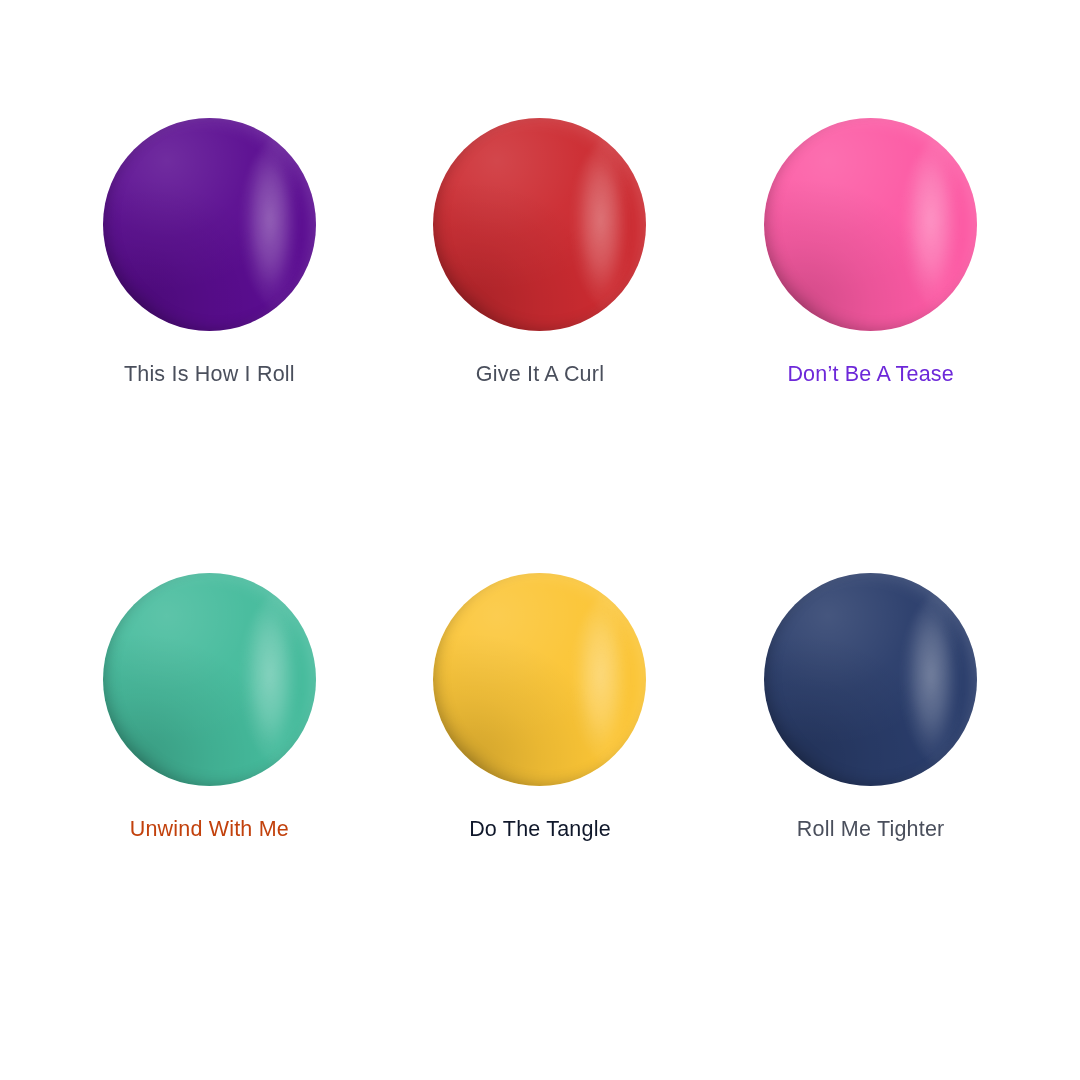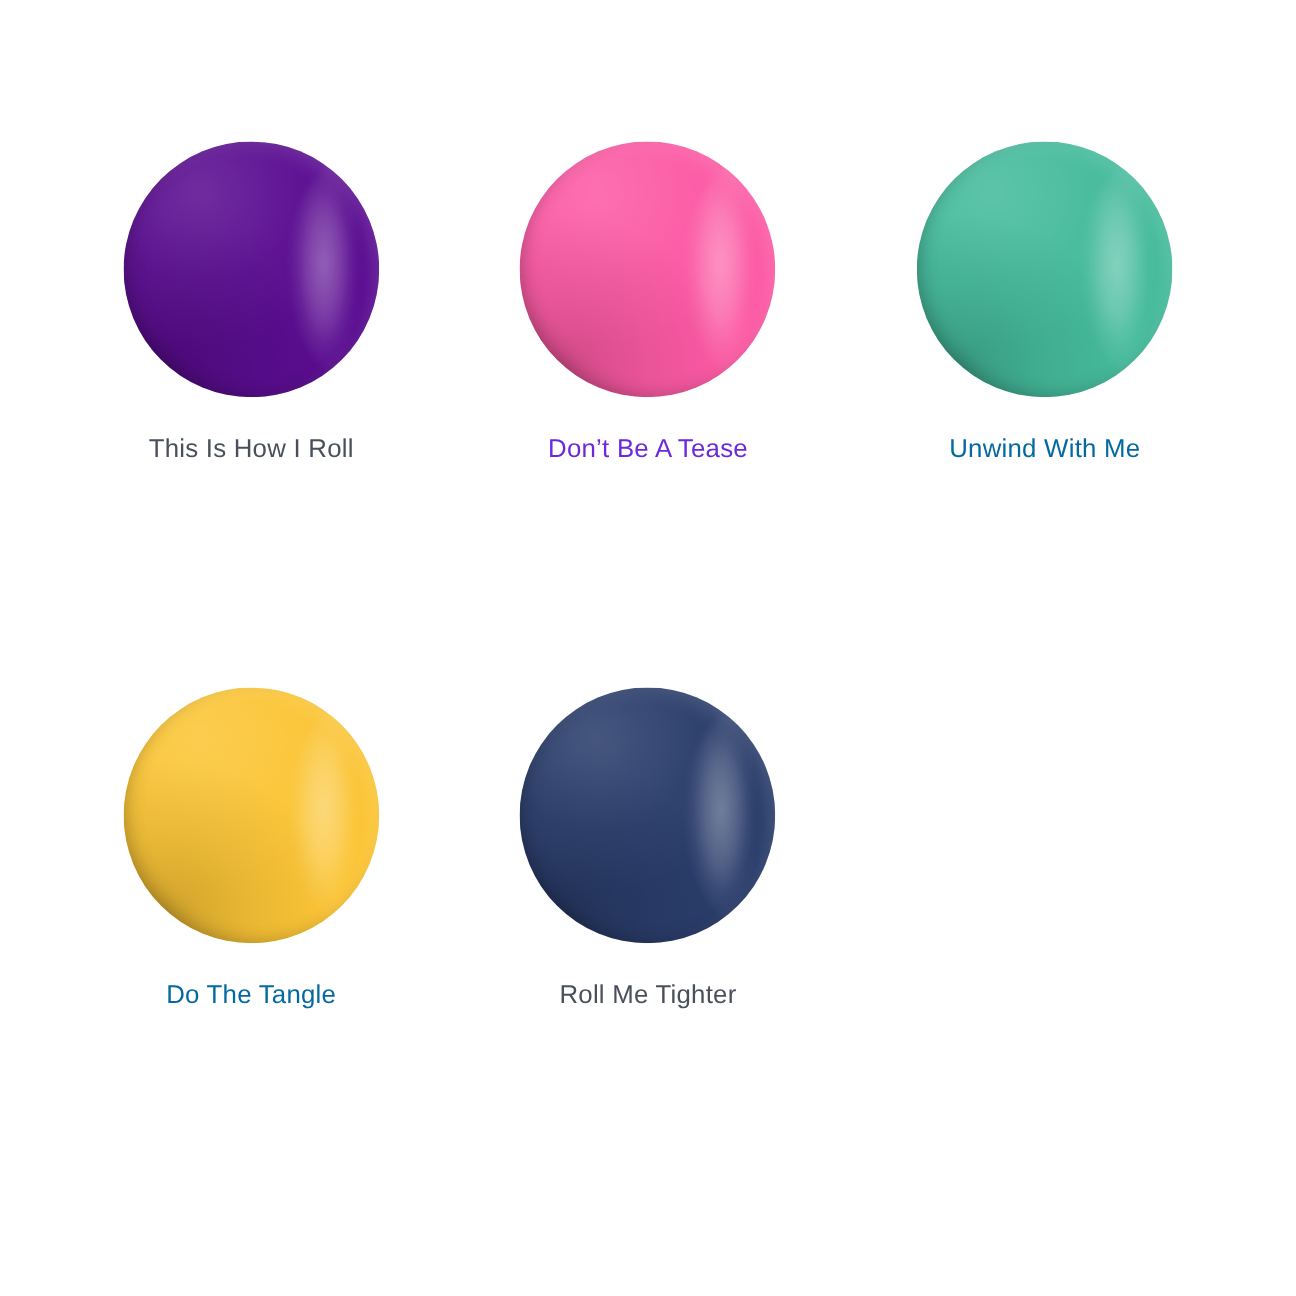--- a/index.html
+++ b/index.html
@@ -112,35 +112,41 @@
 
 <div class="swatch-board" id="board" style="background: rgb(255, 255, 255);">
     <div class="swatch-cell">
       <div class="swatch-disc-wrap">
         <div class="swatch-disc" style="--c-base: #5b0d91;"></div>
       </div>
       <div class="swatch-label" style="color: rgb(74, 79, 92);">This Is How I Roll</div>
     </div>
     <div class="swatch-cell">
       <div class="swatch-disc-wrap">
+        <div class="swatch-disc" style="--c-base: #cc2b31;"></div>
+      </div>
+      <div class="swatch-label" style="color: rgb(74, 79, 92);">Give It A Curl</div>
+    </div>
+    <div class="swatch-cell">
+      <div class="swatch-disc-wrap">
         <div class="swatch-disc" style="--c-base: #fc5aa4;"></div>
       </div>
       <div class="swatch-label" style="color: #6d28d9;">Don’t Be A Tease</div>
     </div>
     <div class="swatch-cell">
       <div class="swatch-disc-wrap">
         <div class="swatch-disc" style="--c-base: #45bb9c;"></div>
       </div>
-      <div class="swatch-label" style="color: #0369a1;">Unwind With Me</div>
+      <div class="swatch-label" style="color: #c2410c;">Unwind With Me</div>
     </div>
     <div class="swatch-cell">
       <div class="swatch-disc-wrap">
         <div class="swatch-disc" style="--c-base: #fbc536;"></div>
       </div>
-      <div class="swatch-label" style="color: #0369a1;">Do The Tangle</div>
+      <div class="swatch-label" style="color: #0f172a;">Do The Tangle</div>
     </div>
     <div class="swatch-cell">
       <div class="swatch-disc-wrap">
         <div class="swatch-disc" style="--c-base: #2a3d6b;"></div>
       </div>
       <div class="swatch-label" style="color: rgb(74, 79, 92);">Roll Me Tighter</div>
     </div>
   </div>
 
 </body></html>

